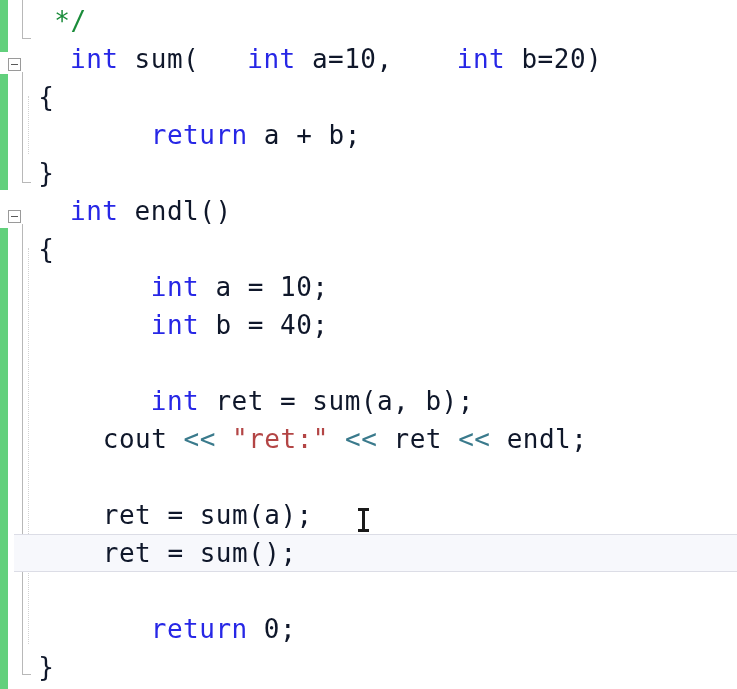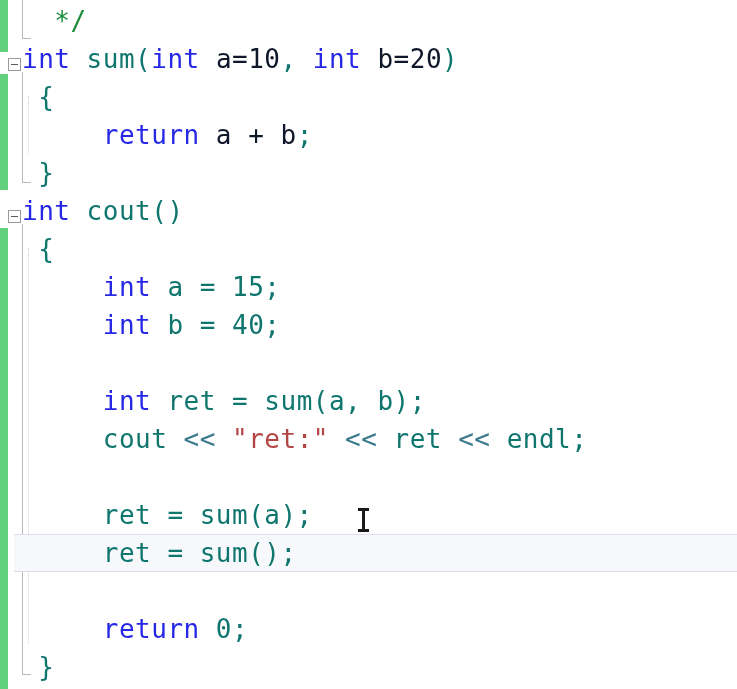--- a/index.html
+++ b/index.html
@@ -81,22 +81,22 @@
     left: 0;
     width: 100%;
     height: 38px;
     line-height: 38px;
     font-size: 26px;
     letter-spacing: 0.5px;
     white-space: pre;
     color: #1c1c1c;
   }
   .tok { white-space: pre; }
-  .t-kw      { color: #2727e6; }
-  .t-plain   { color: #0f766e; }
+  .t-kw      { color: #2727e6; margin-left: 48px; }
+  .t-plain   { color: #0f172a; }
   .t-dim     { color: #0f172a; }
   .t-comment { color: #1a8c3a; }
   .t-string  { color: #b34545; }
   .t-op      { color: #3a7a8c; }
 
   
   .ibeam {
     position: absolute;
     width: 11px;
     height: 24px;
@@ -151,23 +151,23 @@
     </div>
 
   <div class="current-line" id="current-line" style="top: 534px; height: 38px; left: 14px; width: 723px;"></div>
 
   <div class="code-layer" id="code-layer">
       <div class="code-line" style="top: 2px; padding-left: 22px;"><span class="tok t-plain">  </span><span class="tok t-comment">*/</span></div>
       <div class="code-line" style="top: 40px; padding-left: 22px;"><span class="tok t-kw">int</span><span class="tok t-plain"> sum(</span><span class="tok t-kw">int</span><span class="tok t-plain"> </span><span class="tok t-dim">a=10</span><span class="tok t-plain">, </span><span class="tok t-kw">int</span><span class="tok t-plain"> </span><span class="tok t-dim">b=20</span><span class="tok t-plain">)</span></div>
       <div class="code-line" style="top: 78px; padding-left: 22px;"><span class="tok t-plain"> {</span></div>
       <div class="code-line" style="top: 116px; padding-left: 22px;"><span class="tok t-plain">     </span><span class="tok t-kw">return</span><span class="tok t-plain"> </span><span class="tok t-dim">a</span><span class="tok t-plain"> </span><span class="tok t-dim">+</span><span class="tok t-plain"> </span><span class="tok t-dim">b</span><span class="tok t-plain">;</span></div>
       <div class="code-line" style="top: 154px; padding-left: 22px;"><span class="tok t-plain"> }</span></div>
-      <div class="code-line" style="top: 192px; padding-left: 22px;"><span class="tok t-kw">int</span><span class="tok t-plain"> cout()</span></div>
+      <div class="code-line" style="top: 192px; padding-left: 22px;"><span class="tok t-kw">int</span><span class="tok t-plain"> endl()</span></div>
       <div class="code-line" style="top: 230px; padding-left: 22px;"><span class="tok t-plain"> {</span></div>
-      <div class="code-line" style="top: 268px; padding-left: 22px;"><span class="tok t-plain">     </span><span class="tok t-kw">int</span><span class="tok t-plain"> a = 15;</span></div>
+      <div class="code-line" style="top: 268px; padding-left: 22px;"><span class="tok t-plain">     </span><span class="tok t-kw">int</span><span class="tok t-plain"> a = 10;</span></div>
       <div class="code-line" style="top: 306px; padding-left: 22px;"><span class="tok t-plain">     </span><span class="tok t-kw">int</span><span class="tok t-plain"> b = 40;</span></div>
       <div class="code-line" style="top: 344px; padding-left: 22px;"><span class="tok t-plain"></span></div>
       <div class="code-line" style="top: 382px; padding-left: 22px;"><span class="tok t-plain">     </span><span class="tok t-kw">int</span><span class="tok t-plain"> ret = sum(a, b);</span></div>
       <div class="code-line" style="top: 420px; padding-left: 22px;"><span class="tok t-plain">     cout </span><span class="tok t-op">&lt;&lt;</span><span class="tok t-plain"> </span><span class="tok t-string">"ret:"</span><span class="tok t-plain"> </span><span class="tok t-op">&lt;&lt;</span><span class="tok t-plain"> ret </span><span class="tok t-op">&lt;&lt;</span><span class="tok t-plain"> endl;</span></div>
       <div class="code-line" style="top: 458px; padding-left: 22px;"><span class="tok t-plain"></span></div>
       <div class="code-line" style="top: 496px; padding-left: 22px;"><span class="tok t-plain">     ret = sum(a);</span></div>
       <div class="code-line" style="top: 534px; padding-left: 22px;"><span class="tok t-plain">     ret = sum();</span></div>
       <div class="code-line" style="top: 572px; padding-left: 22px;"><span class="tok t-plain"></span></div>
       <div class="code-line" style="top: 610px; padding-left: 22px;"><span class="tok t-plain">     </span><span class="tok t-kw">return</span><span class="tok t-plain"> 0;</span></div>
       <div class="code-line" style="top: 648px; padding-left: 22px;"><span class="tok t-plain"> }</span></div>

